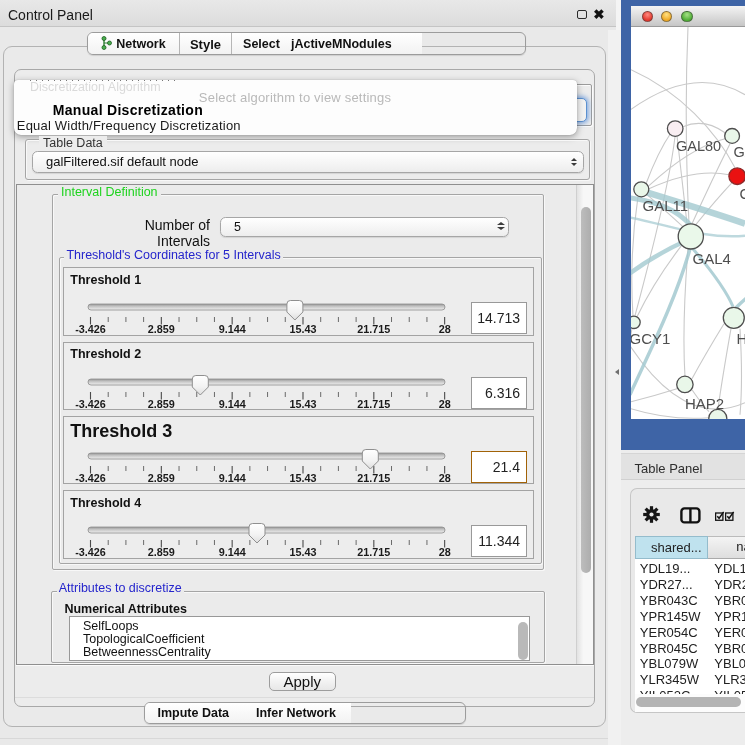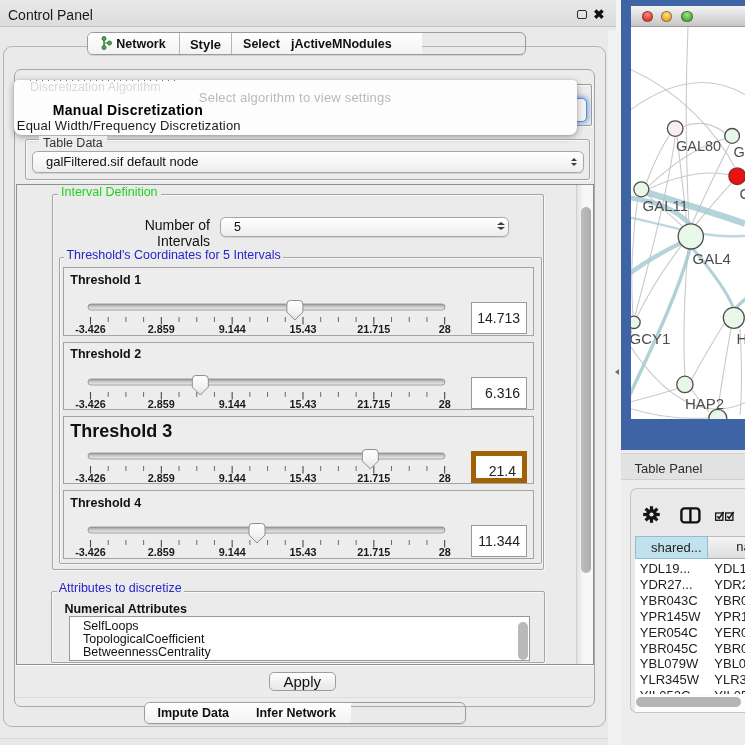--- a/index.html
+++ b/index.html
@@ -187,21 +187,21 @@
       <line x1="380.65" y1="49" x2="380.65" y2="56.5" stroke="#4a4a4a" stroke-width="1.1"></line>
       <text x="26.50" y="65" font-size="10.8" font-weight="bold" fill="#1a1a1a" text-anchor="middle" font-family="Liberation Sans,sans-serif">-3.426</text>
       <text x="97.33" y="65" font-size="10.8" font-weight="bold" fill="#1a1a1a" text-anchor="middle" font-family="Liberation Sans,sans-serif">2.859</text>
       <text x="168.16" y="65" font-size="10.8" font-weight="bold" fill="#1a1a1a" text-anchor="middle" font-family="Liberation Sans,sans-serif">9.144</text>
       <text x="238.99" y="65" font-size="10.8" font-weight="bold" fill="#1a1a1a" text-anchor="middle" font-family="Liberation Sans,sans-serif">15.43</text>
       <text x="309.82" y="65" font-size="10.8" font-weight="bold" fill="#1a1a1a" text-anchor="middle" font-family="Liberation Sans,sans-serif">21.715</text>
       <text x="380.65" y="65" font-size="10.8" font-weight="bold" fill="#1a1a1a" text-anchor="middle" font-family="Liberation Sans,sans-serif">28</text>
       <path d="M 298.3,44 L 298.3,36.0 Q 298.3,32.5 301.8,32.5 L 310.8,32.5 Q 314.3,32.5 314.3,36.0 L 314.3,44 L 306.3,52 Z" fill="url(#t3)" stroke="#8f8f8f" stroke-width="1"></path>
     </svg>
     <div class="abs" style="left:6.3px;top:4.5px;font-size:18px;font-weight:700;color:#111;">Threshold 3</div>
-    <div class="abs" style="left:407px;top:34px;width:56px;height:32px;background:#fff;border:5px solid #a16207;">
+    <div class="abs" style="left:407px;top:34px;width:56px;height:32px;background:#fff;border:1px solid #a16207;">
       <div class="abs" style="right:6px;top:0;height:30px;line-height:30px;font-size:14px;color:#222;">21.4</div>
     </div>
   </div>
 <div class="abs" style="left:63px;top:490.1px;width:471px;height:68.5px;background:#ededed;border:1px solid #a3a3a3;">
     <svg class="abs" style="left:0;top:0" width="471" height="68" viewBox="0 0 471 68">
       <defs>
         <linearGradient id="g4" x1="0" y1="0" x2="0" y2="1">
           <stop offset="0" stop-color="#989898"></stop>
           <stop offset="0.45" stop-color="#c8c8c8"></stop>
           <stop offset="1" stop-color="#efefef"></stop>

